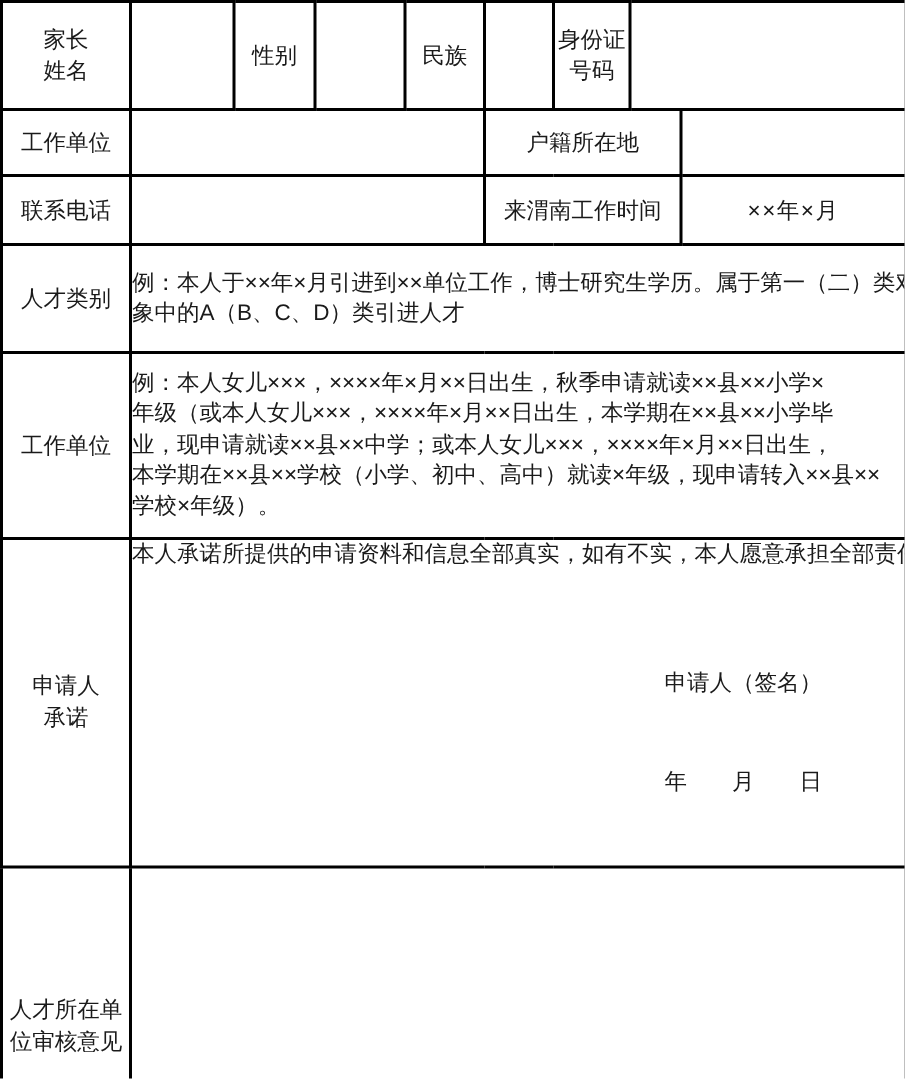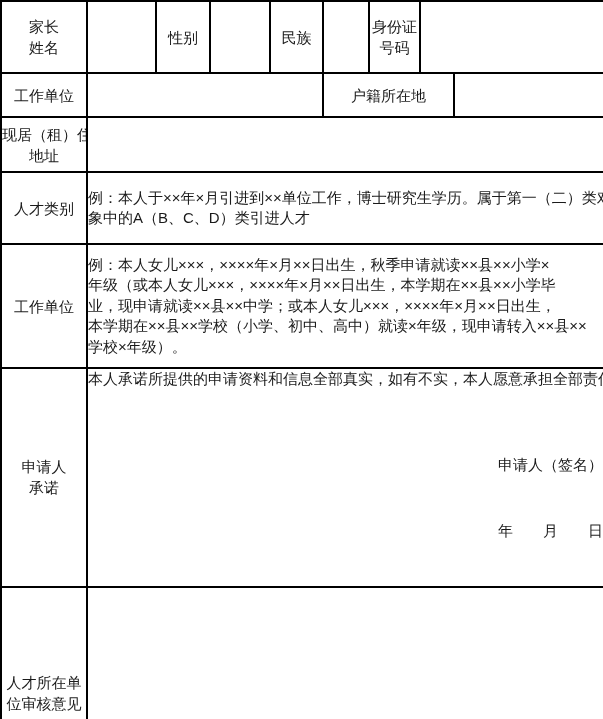--- a/index.html
+++ b/index.html
@@ -55,20 +55,21 @@
     white-space: normal;
     line-height: 20.5px;
     font-size: 14.5px;
   }
   .example-text {
     white-space: pre;
     display: block;
   }
   .sig-wrap {
     text-align: right;
+    padding-right: 55px;
   }
   .sig-block {
     display: inline-block;
     text-align: left;
     white-space: pre;
     line-height: 22px;
     font-size: 15px;
   }
   .sig-block.r7 { margin-top: 20px; }
 </style>
@@ -102,26 +103,27 @@
     <td class="field" colspan="2"></td>
   </tr>
 
   <tr style="height:44px">
     <td class="label">工作单位</td>
     <td class="field" colspan="4"></td>
     <td class="label" colspan="3">户籍所在地</td>
     <td class="field"></td>
   </tr>
 
+  <tr style="height:46px">
+    <td class="label">联系电话</td>
+    <td class="field" colspan="4"></td>
+    <td class="label" colspan="3">来渭南工作时间</td>
+    <td class="field-center">××年×月</td>
+  </tr>
 
-  <tr style="height:55px">
-    <td class="label">现居（租）住
-地址</td>
-    <td class="field" colspan="8"></td>
-  </tr>
 
   <tr style="height:72px">
     <td class="label">人才类别</td>
     <td class="content" colspan="8">例：本人于××年×月引进到××单位工作，博士研究生学历。属于第一（二）类对
 象中的A（B、C、D）类引进人才</td>
   </tr>
 
   <tr style="height:124px">
     <td class="label">工作单位</td>
     <td class="content" colspan="8">例：本人女儿×××，××××年×月××日出生，秋季申请就读××县××小学×

